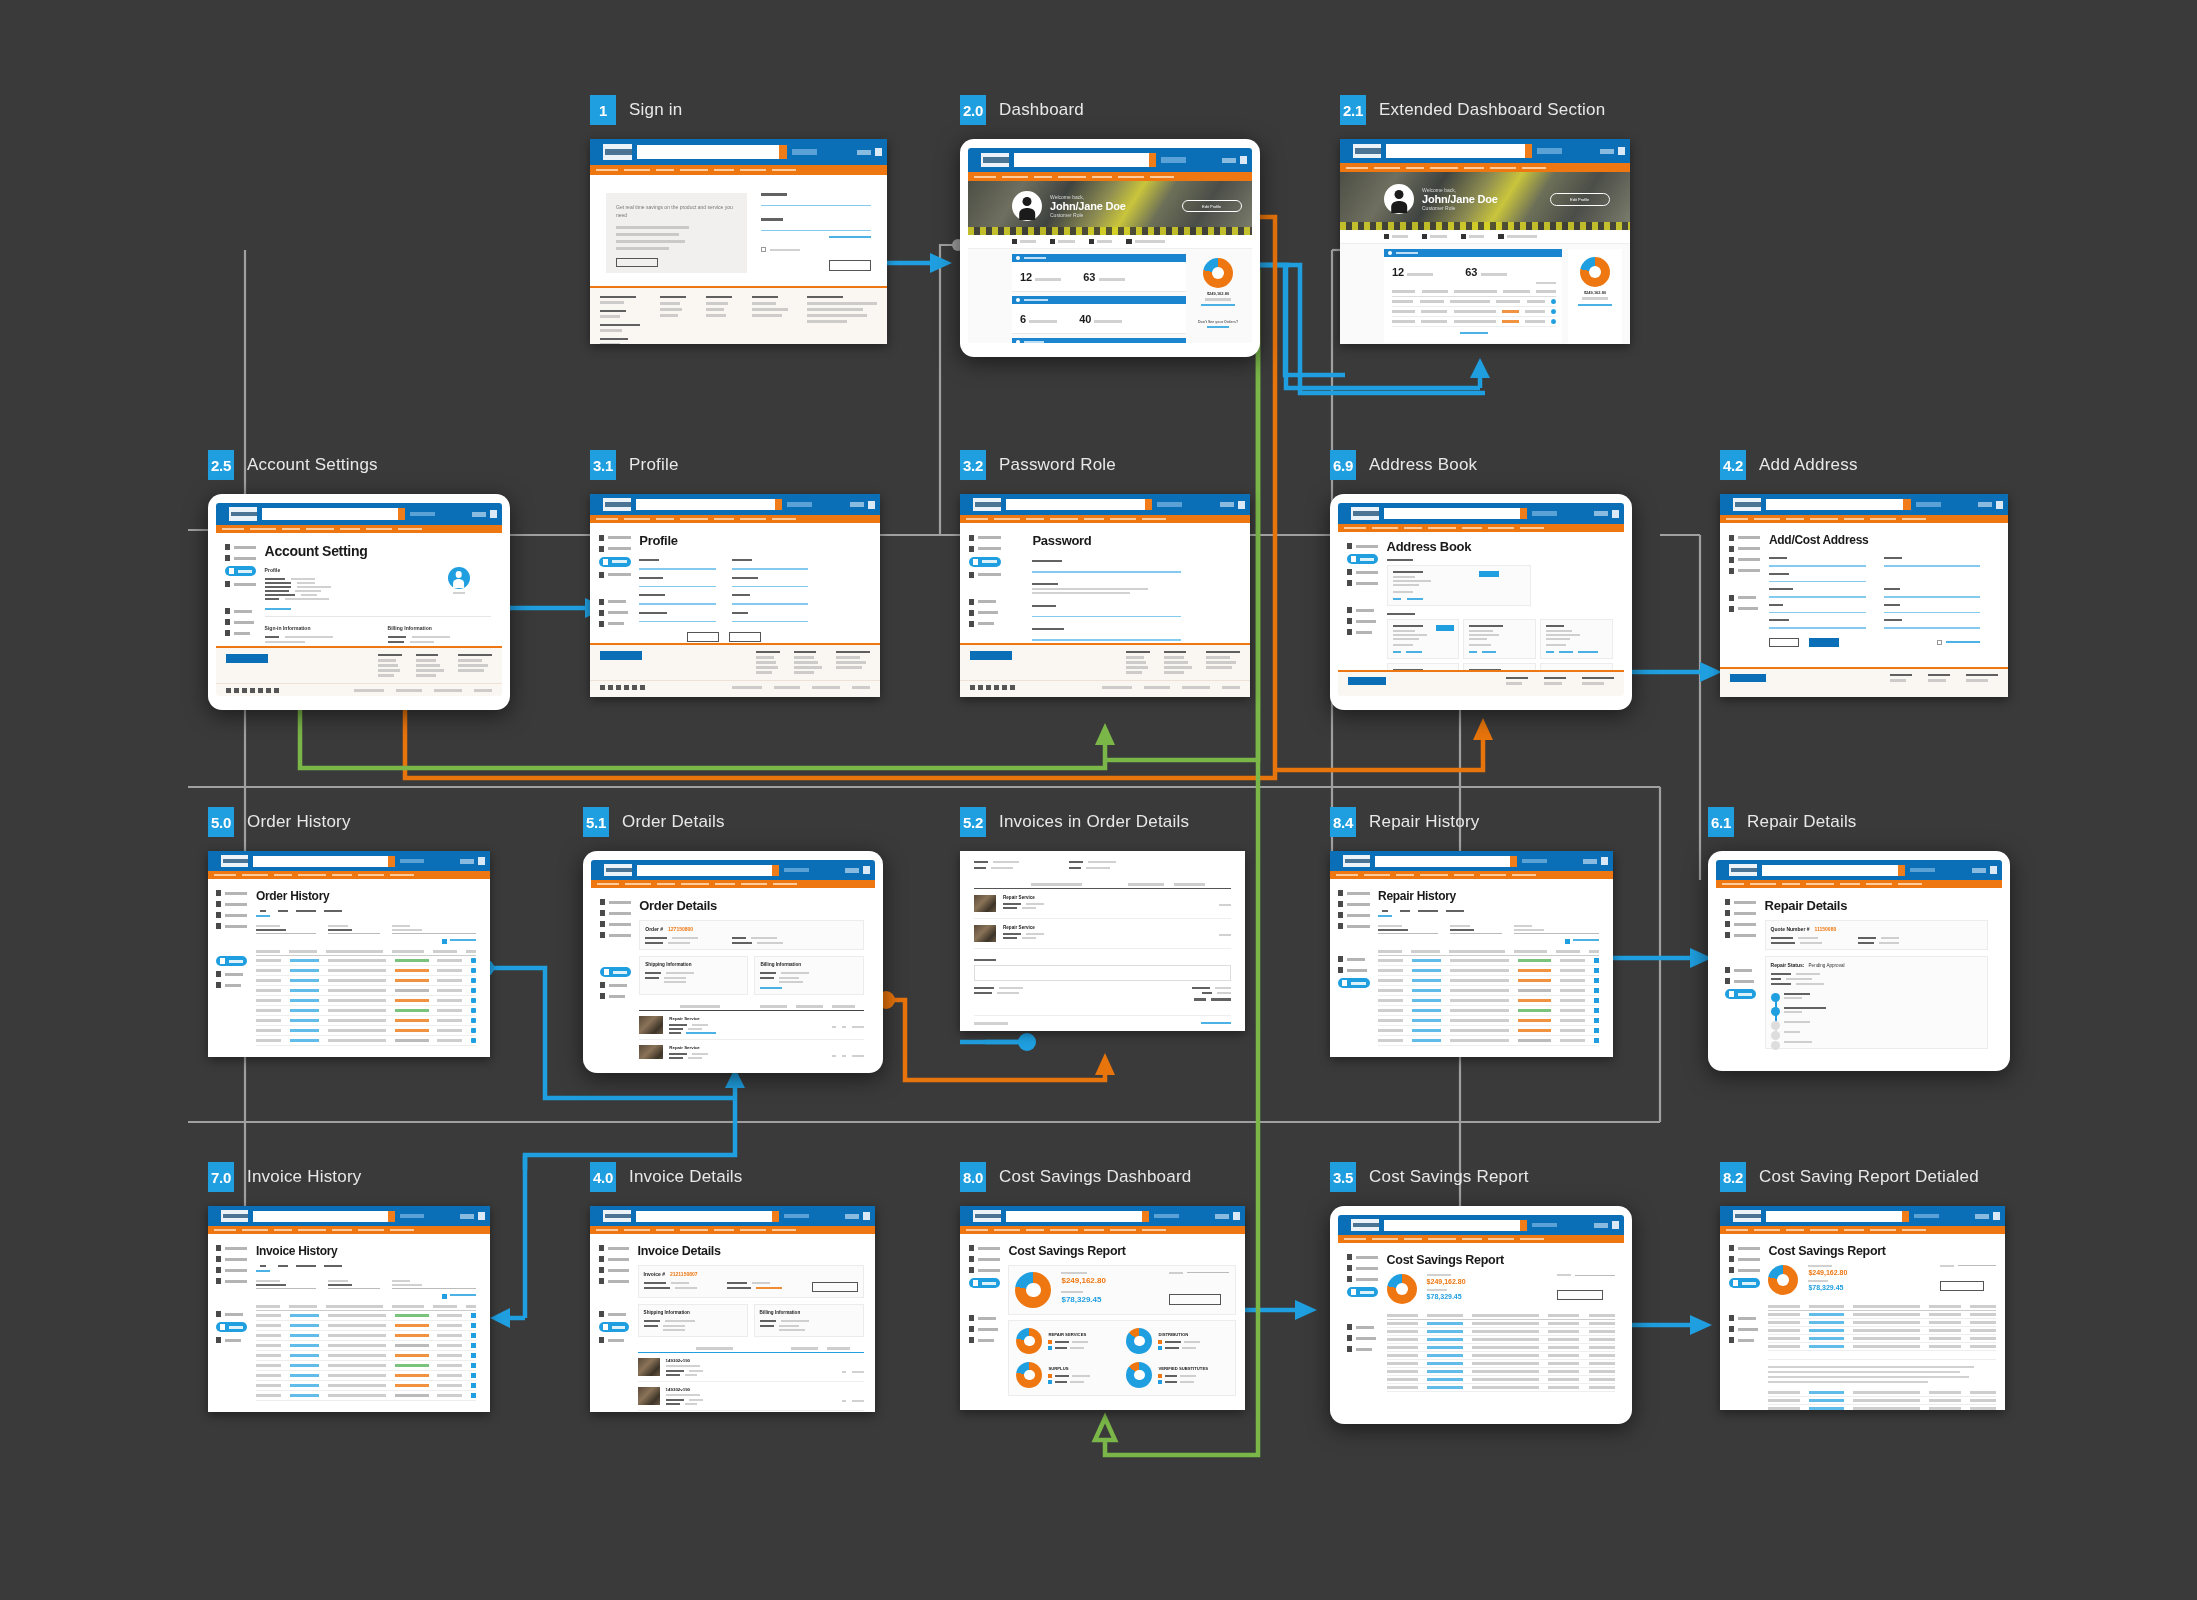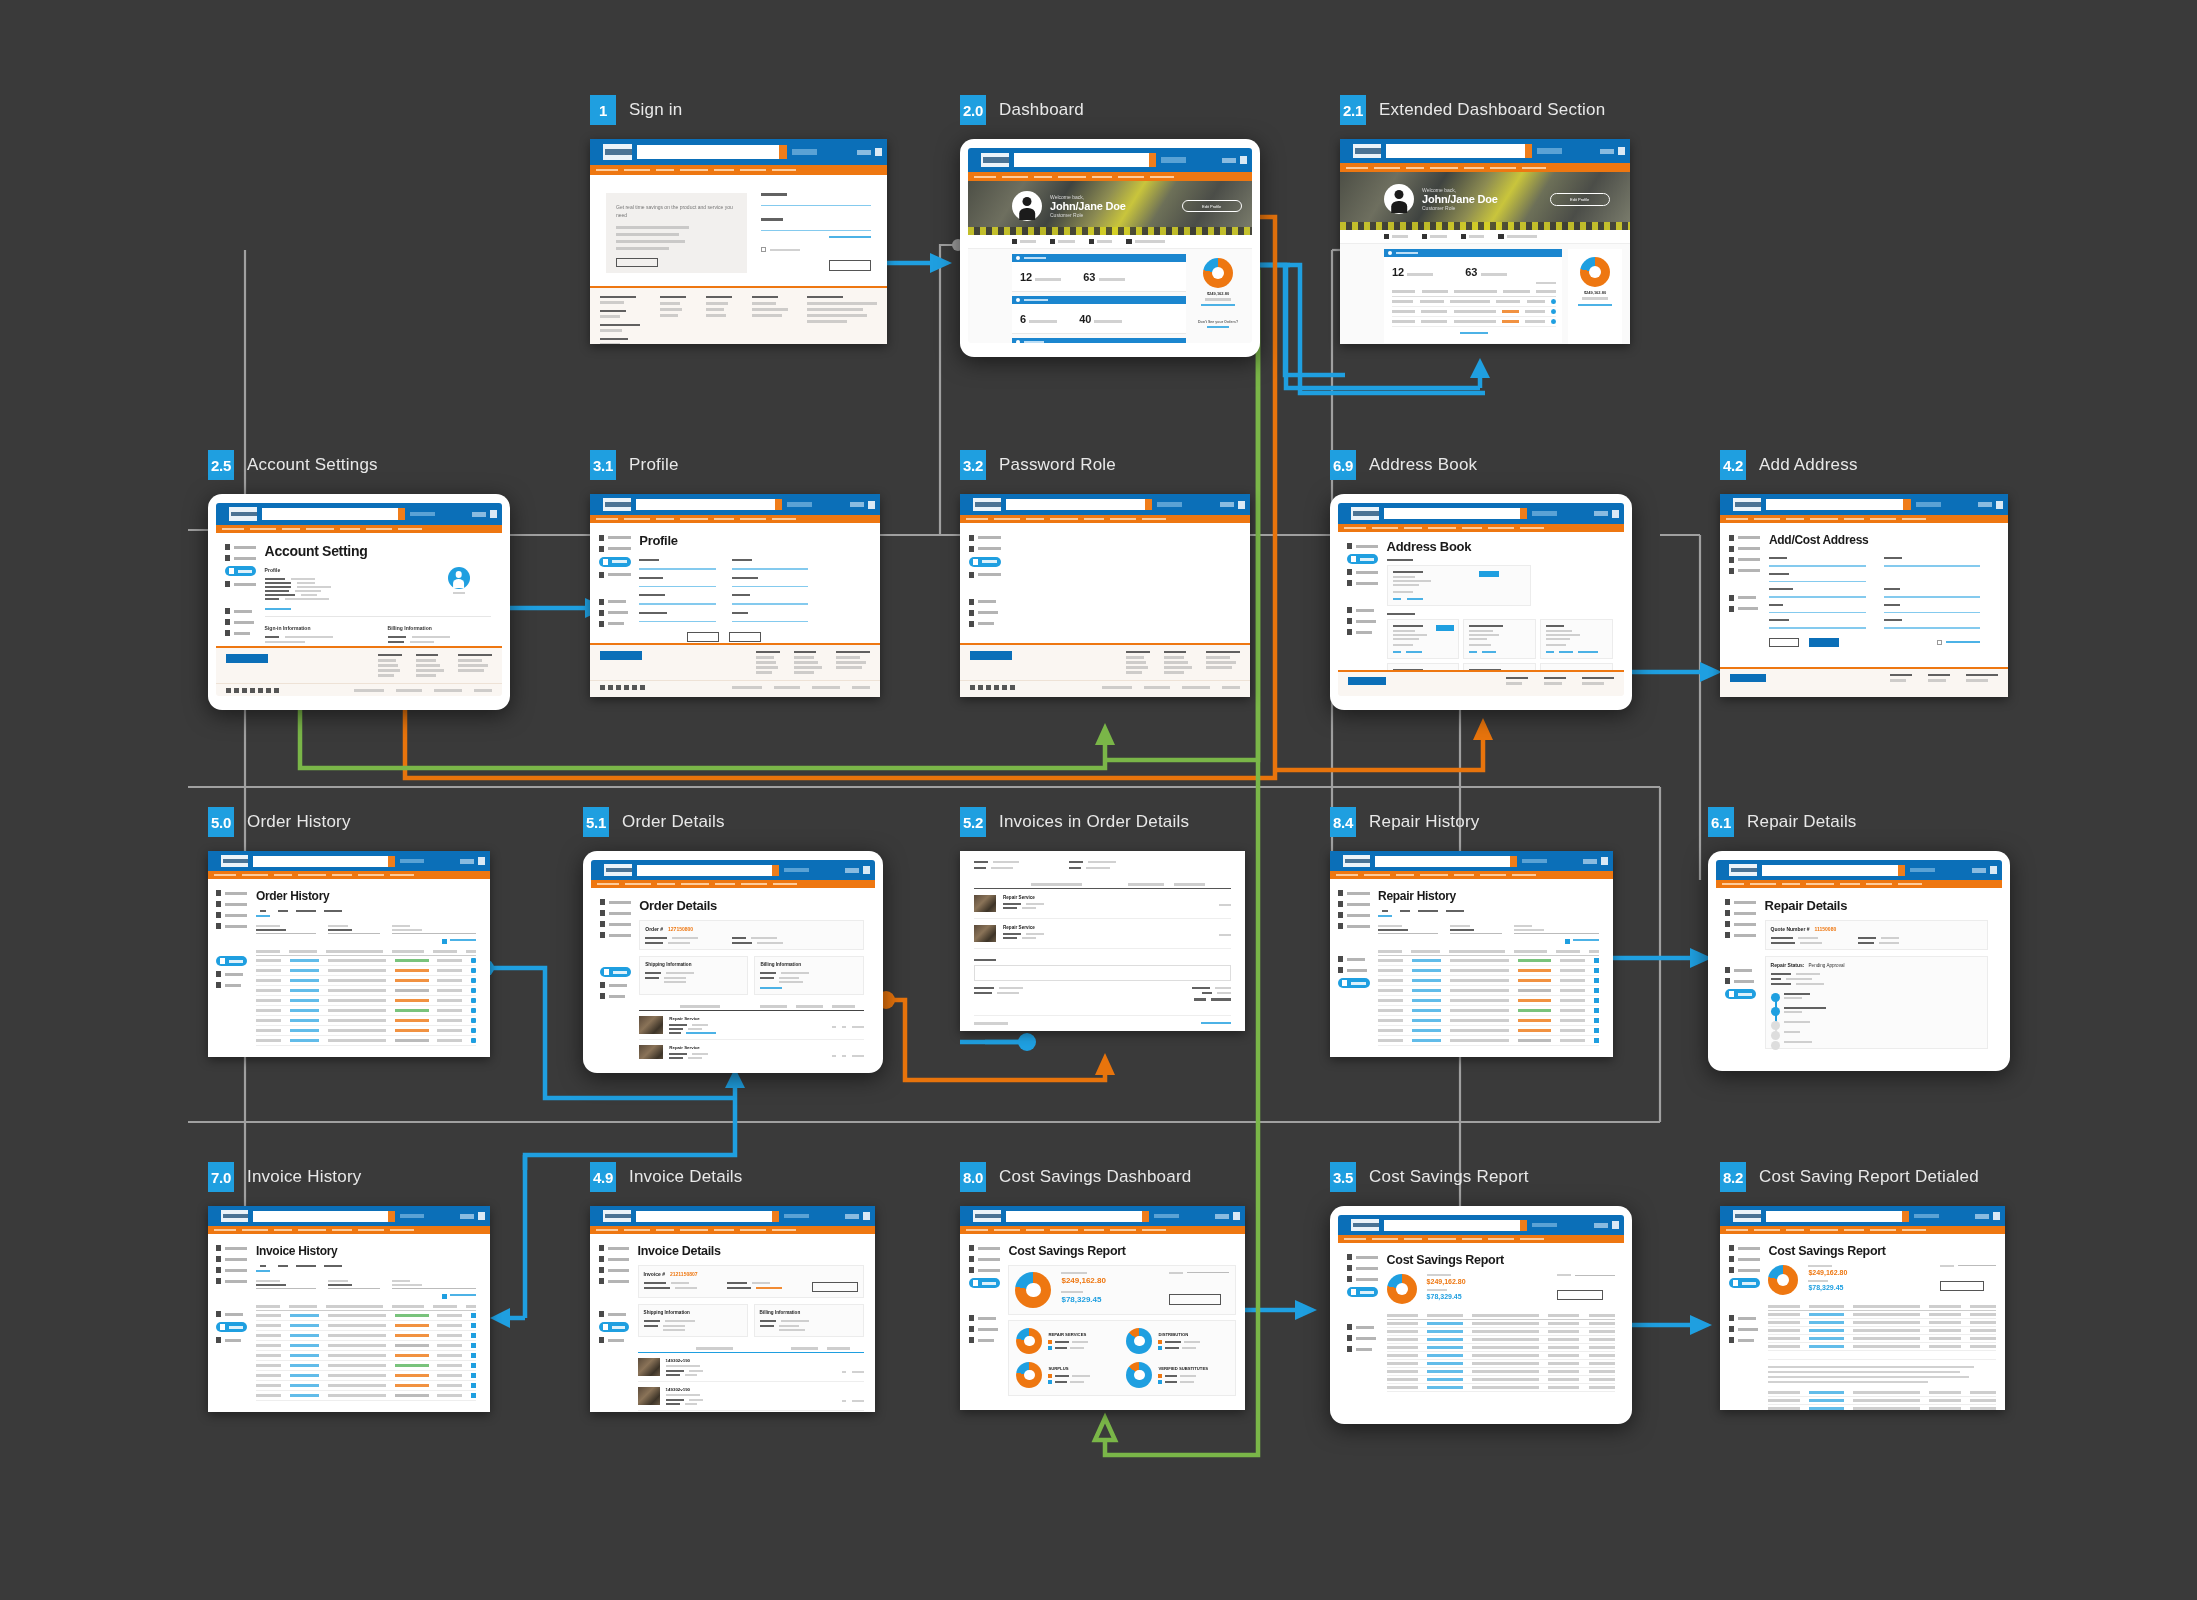--- a/index.html
+++ b/index.html
@@ -931,20 +931,46 @@
               </div>
             <div class="side-row">
                 <span class="side-dot"></span>
                 <span class="side-line" style="flex:none;width:20px"></span>
               </div>
             <div class="side-row">
                 <span class="side-dot"></span>
                 <span class="side-line" style="flex:none;width:16px"></span>
               </div>
           </div>
+          <div class="content" style="padding-left:9%">
+            <div class="ptitle" style="font-size:13px">Password</div>
+            <div style="width:72%;margin-top:12px">
+              <div>
+                  <div class="ln dk" style="width:30px;height:2px"></div>
+                  <div class="fieldline" style="margin-top:9px"></div>
+                </div>
+              <div style="margin-top:10px">
+                <div class="ln dk" style="width:26px;height:2px"></div>
+                <div class="ln" style="width:78%;height:2px;margin-top:3px"></div>
+                <div class="ln" style="width:66%;height:2px;margin-top:2px"></div>
+              </div>
+              <div style="margin-top:11px">
+                  <div class="ln dk" style="width:24px;height:2px"></div>
+                  <div class="fieldline" style="margin-top:9px"></div>
+                </div>
+              <div style="margin-top:11px">
+                  <div class="ln dk" style="width:32px;height:2px"></div>
+                  <div class="fieldline" style="margin-top:9px"></div>
+                </div>
+              <div style="display:flex;gap:10px;justify-content:center;margin-top:10px">
+                <div class="btnline" style="width:32px;height:10px"></div>
+                <div class="btnline" style="width:32px;height:10px"></div>
+              </div>
+            </div>
+          </div>
         </div>
         <div class="footer" style="height:54px">
           <div style="display:flex;padding:6px 10px">
             <div style="width:60px">
                 <div style="width:42px;height:9px;background:#0b6fb8"></div>
               </div>
             <div style="margin-left:auto;display:flex;gap:14px">
               <div>
                   <div class="ln dk" style="width:24px;height:2px"></div>
                   <div class="ln" style="width:18px;margin-top:3px"></div>
@@ -2228,21 +2254,21 @@
                 <span style="width:5px;height:5px;background:#1f9fe0;display:block"></span>
               </div>
           </div>
         </div>
       </div>
     </div>
   </div>
 
   <div class="node" style="left:590px; top:1162px;">
     <div class="node-head">
-      <span class="badge">4.9</span>
+      <span class="badge">4.0</span>
       <span class="node-title">Invoice Details</span>
     </div>
     <div class="mock plain" style="width:285px;height:206px;">
       <div class="win">
         <div class="navbar" style="height:20px">
             <div class="logo">
               <div class="logo-mark"></div>
               <div class="logo-txt"></div>
             </div>
             <div class="searchbox"></div>

